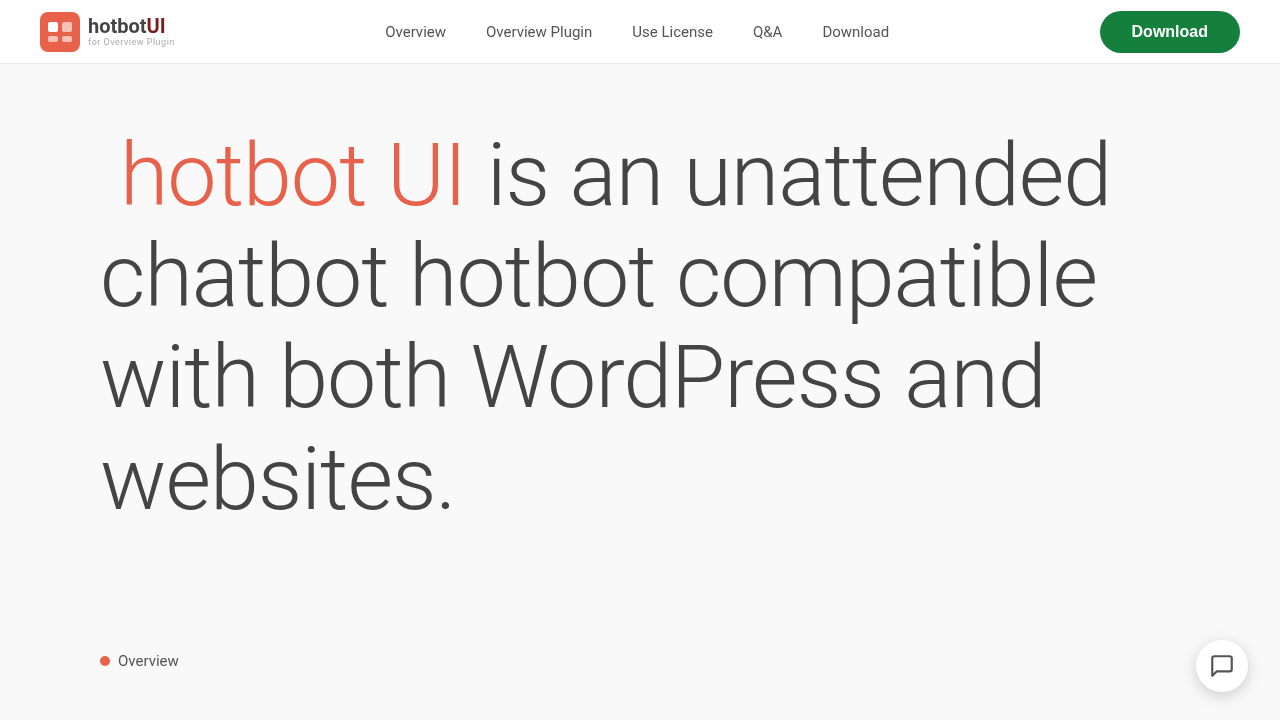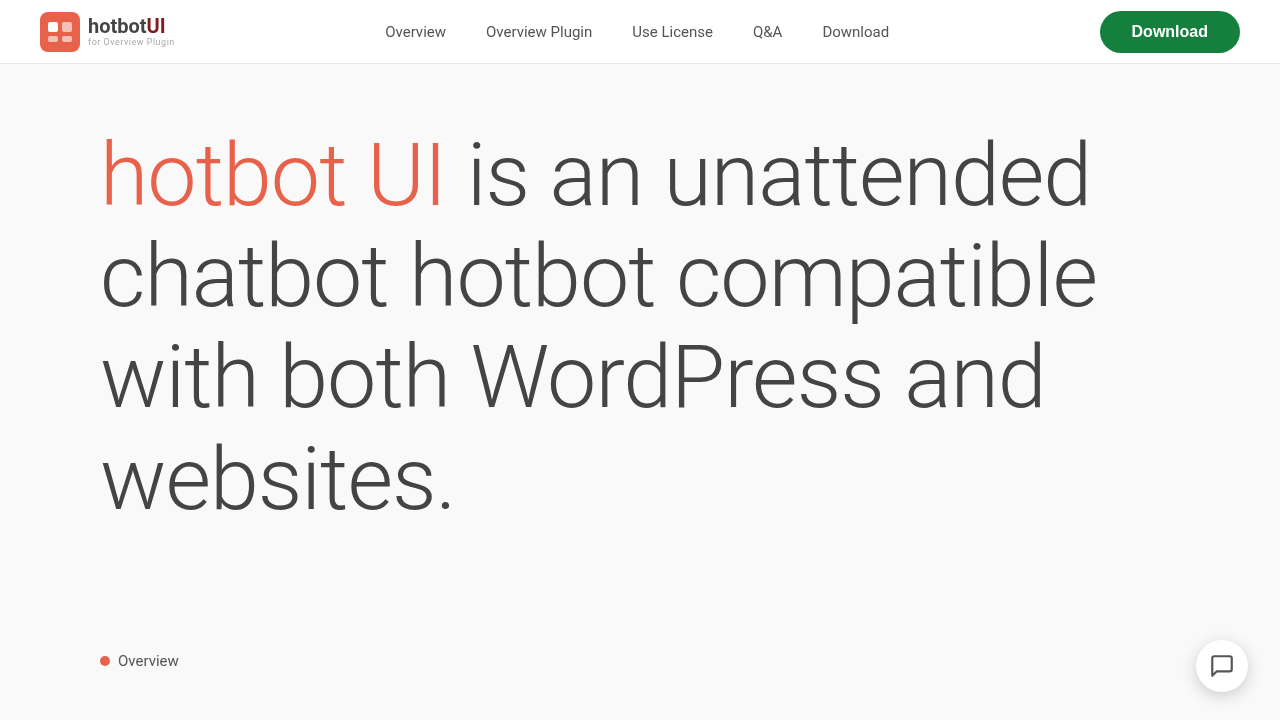--- a/index.html
+++ b/index.html
@@ -115,20 +115,21 @@
       font-size: 88px;
       font-weight: 300;
       line-height: 1.15;
       color: #444444;
       letter-spacing: -1px;
     }
 
     .hero-brand {
       color: #e8614a;
       font-weight: 300;
+      margin-left: 20px;
     }
 
     
     .bottom-indicator {
       display: flex;
       align-items: center;
       gap: 8px;
       padding-bottom: 10px;
     }
 

